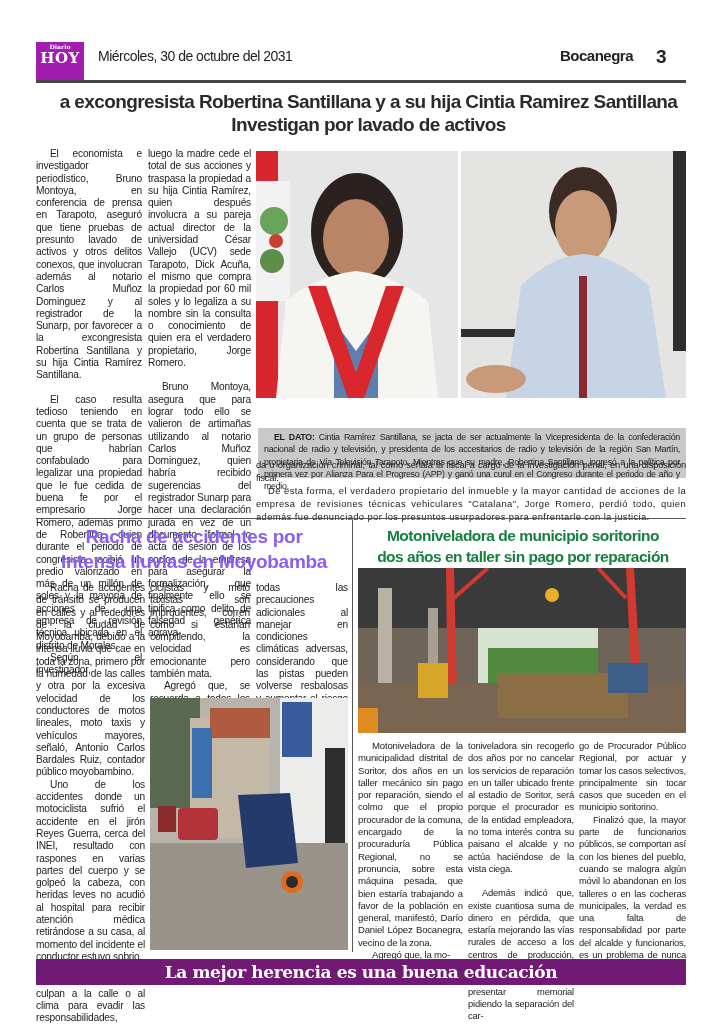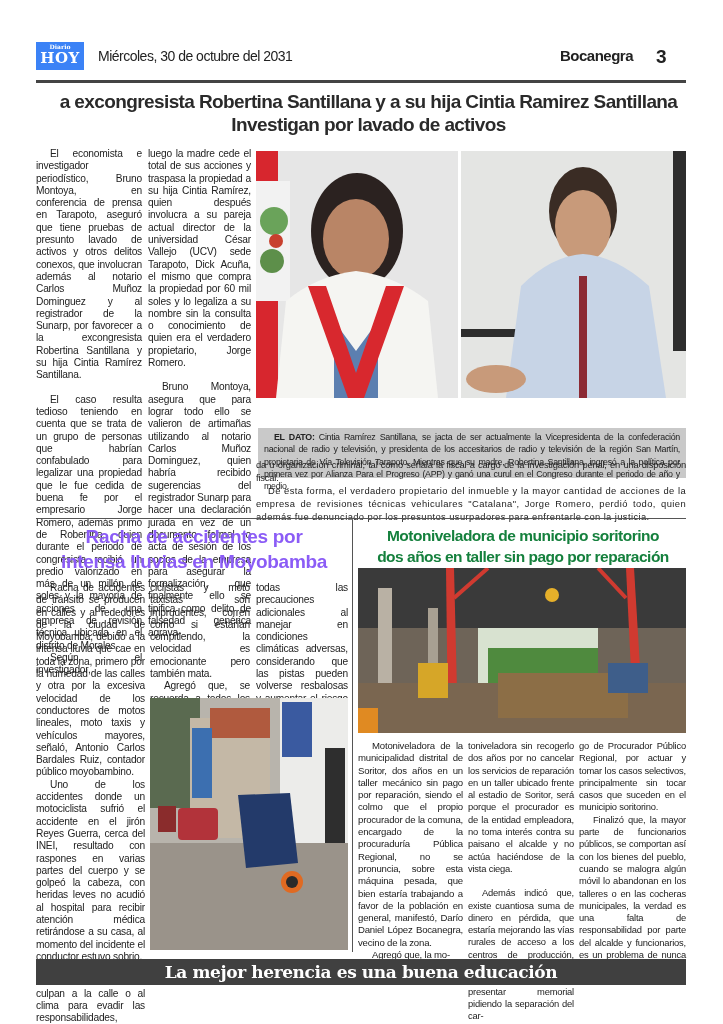--- a/index.html
+++ b/index.html
@@ -3,21 +3,21 @@
 <meta charset="utf-8">
 <style>
   html, body { margin: 0; padding: 0; }
   body {
     width: 723px; height: 1024px; background: #ffffff; position: relative; overflow: hidden;
     font-family: "Liberation Sans", sans-serif; color: #1a1a1a;
   }
   .abs { position: absolute; }
   
   .logo {
-    left: 36px; top: 42px; width: 48px; height: 28px; background: #3b82f6;
+    left: 36px; top: 42px; width: 48px; height: 38px; background: #a21caf;
     color: #fff; text-align: center; font-family: "DejaVu Serif", serif; font-weight: bold;
   }
   .logo .small { display: block; font-size: 6px; line-height: 7px; margin-top: 1px; }
   .logo .big { display: block; font-size: 15px; line-height: 16px; letter-spacing: 0.5px; }
   .date { left: 98px; top: 48px; font-size: 14px; letter-spacing: -0.5px; color: #222; }
   .section { left: 560px; top: 47px; font-size: 15px; font-weight: bold; letter-spacing: -0.5px; color: #222; }
   .pagenum { left: 656px; top: 46px; font-size: 19px; font-weight: bold; color: #222; }
   .rule-top { left: 36px; top: 80px; width: 650px; height: 3px; background: #444; }
   .title1 {
     left: 36px; top: 90px; width: 665px; text-align: center; font-size: 19px; font-weight: bold;
@@ -41,21 +41,21 @@
   .vrule { left: 352px; top: 520px; width: 1px; height: 432px; background: #555; }
   .title2 {
     left: 36px; top: 524px; width: 316px; text-align: center; font-size: 19px; font-weight: bold;
     line-height: 25px; color: #8b5cf6; letter-spacing: -0.3px;
   }
   .title3 {
     left: 356px; top: 525px; width: 334px; text-align: center; font-size: 15.5px; font-weight: bold;
     line-height: 21px; color: #15803d; letter-spacing: -0.5px;
   }
   .footer {
-    left: 36px; top: 959px; width: 650px; height: 26px; background: #404040; color: #fff;
+    left: 36px; top: 959px; width: 650px; height: 26px; background: #701a75; color: #fff;
     text-align: center; font-family: "DejaVu Serif", serif; font-weight: bold; font-size: 17px; line-height: 26px;
     letter-spacing: -0.4px;
   }
 </style>
 </head>
 <body>
 
 <div class="abs logo">
   <span class="small">Diario</span>
   <span class="big">HOY</span>

